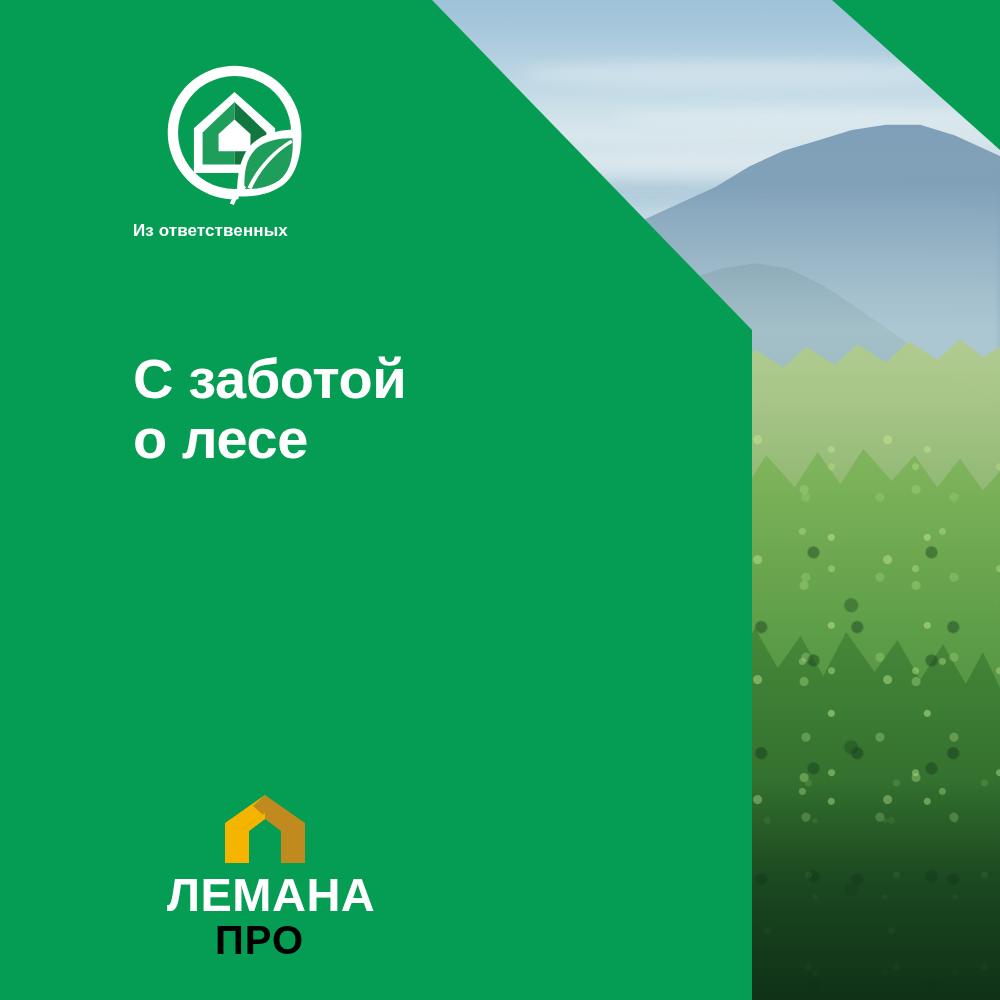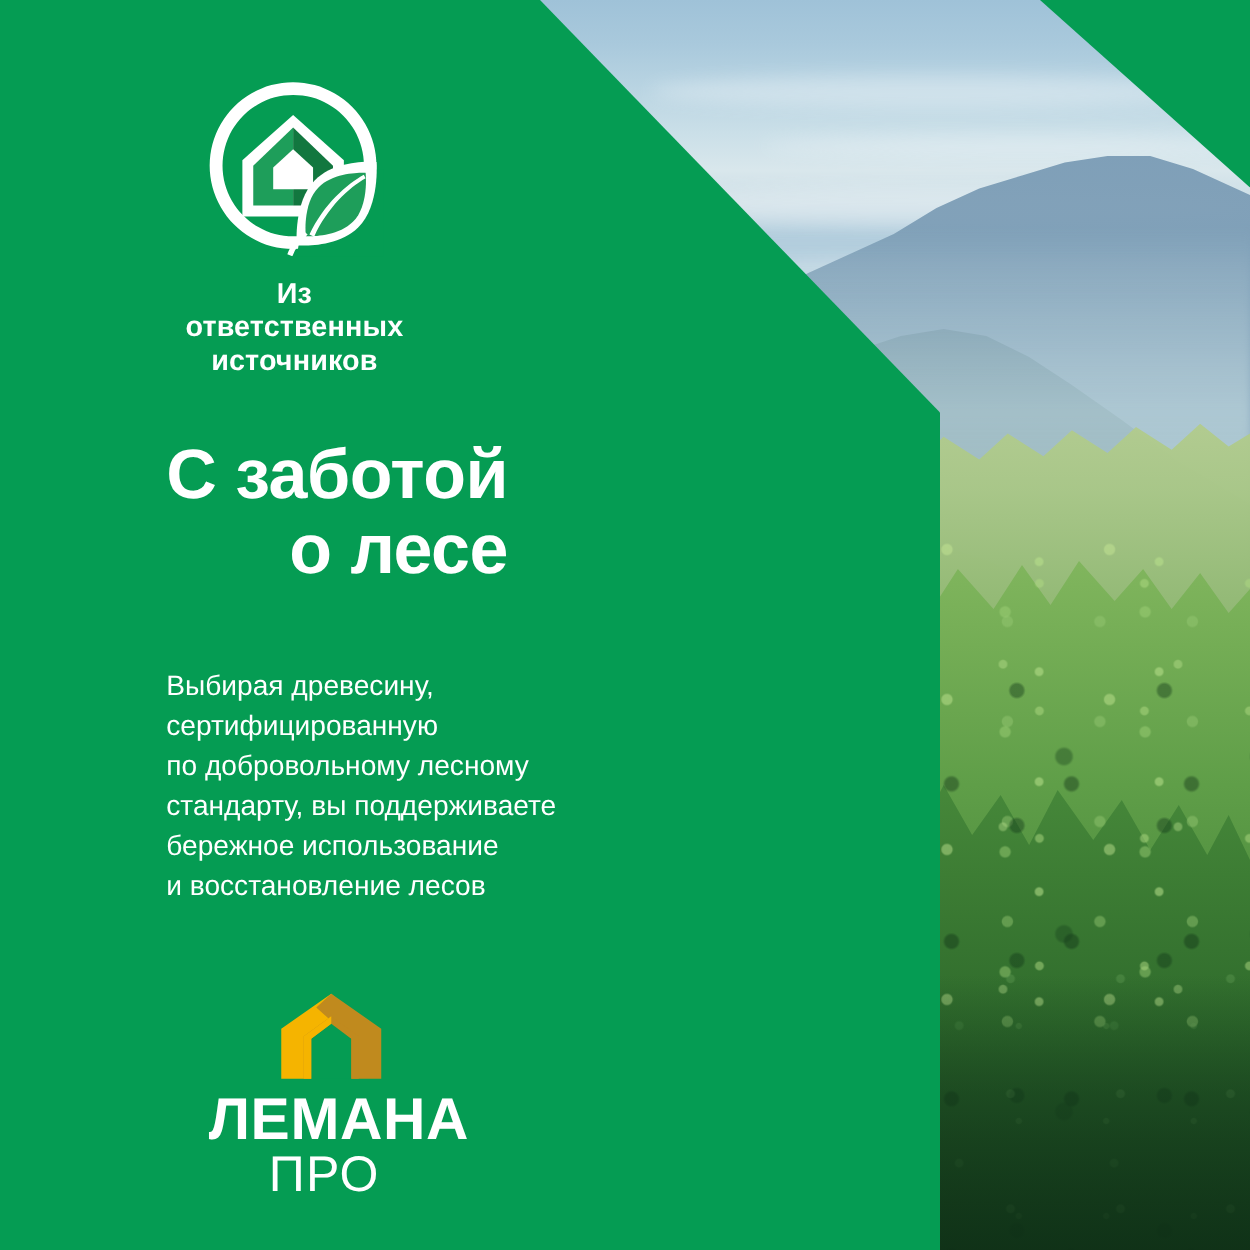--- a/index.html
+++ b/index.html
@@ -201,40 +201,40 @@
 
   
   #content { position:absolute; left:0; top:0; width:760px; height:1000px; z-index:10; }
 
   
   #cert-mark { position:absolute; left:133px; top:60px; width:230px; }
   #cert-logo { width:145px; height:145px; margin-left:29px; display:block; }
   #cert-caption {
     margin-top:16px;
     color:#ffffff;
-    font-size:23px;
+    font-size:17px;
     font-weight:bold;
     line-height:1.18;
-    text-align:center;
+    text-align:left;
     letter-spacing:.1px;
     width:205px;
   }
   #cert-caption .l2 { display:block; }
 
   
   #headline {
     position:absolute; left:133px; top:325px;
     color:#ffffff;
     font-size:56px;
     font-weight:bold;
     line-height:1.07;
     letter-spacing:-.4px;
     margin-top:24px;
   }
-  #headline .hl2 { display:block;text-align:right; }
+  #headline .hl2 { display:block; }
 
   
   #body-copy {
     position:absolute; left:133px; top:533px;
     color:#ffffff;
     font-size:22.5px;
     font-weight:normal;
     line-height:1.42;
     max-width:420px;
   }
@@ -246,23 +246,23 @@
   #brand-name {
     margin-top:6px;
     color:#ffffff;
     font-size:47px;
     font-weight:bold;
     letter-spacing:.5px;
     line-height:1;
   }
   #brand-sub {
     margin-top:2px; margin-left:48px;
-    color:#ffffff;
+    color:#000000;
     font-size:40px;
-    font-weight:normal;
+    font-weight:bold;
     letter-spacing:1px;
     line-height:1;
   }
 </style>
 </head>
 <body>
 
 <div id="poster">
 
   <div id="photo">
@@ -311,37 +311,28 @@
         <path d="M96 48 C96 48 74 46 62 58 C50 70 52 94 52 94 C52 94 74 96 86 84 C98 72 96 48 96 48 Z" fill="#ffffff"></path>
 
         <path d="M90 54 C90 54 73 53 64 62 C55 71 57 89 57 89 C57 89 74 90 83 81 C92 72 90 54 90 54 Z" fill="#1E9E5A"></path>
 
         <path d="M89 55 C80 60 67 71 59 88 L61.6 89.2 C69 73 81 62 90 57 Z" fill="#ffffff"></path>
 
         <path d="M58 88 C54 92 51 96 49.6 100 L46.8 98.9 C48.4 94.4 51.6 90 55.8 86 Z" fill="#ffffff"></path>
       </svg>
       <div id="cert-caption">
         <span>Из ответственных</span>
-        <span class="l2">источников</span>
       </div>
     </div>
 
     <h1 id="headline">
       <span>С заботой</span>
       <span class="hl2">о лесе</span>
     </h1>
 
-    <p id="body-copy">
-      <span>Выбирая древесину,</span>
-      <span>сертифицированную</span>
-      <span>по добровольному лесному</span>
-      <span>стандарту, вы поддерживаете</span>
-      <span>бережное использование</span>
-      <span>и восстановление лесов</span>
-    </p>
 
     <div id="brand">
       <svg id="brand-house" viewBox="0 0 92 72" aria-hidden="true">
 
         <path d="M46 2 L58 13 L30 38 L30 70 L6 70 L6 30 Z" fill="#F5B400"></path>
 
         <path d="M46 2 L86 30 L86 70 L62 70 L62 38 L34 13 Z" fill="#C08A1E"></path>
 
         <path d="M46 26 L62 38 L62 70 L30 70 L30 38 Z" fill="#059C53"></path>
 

